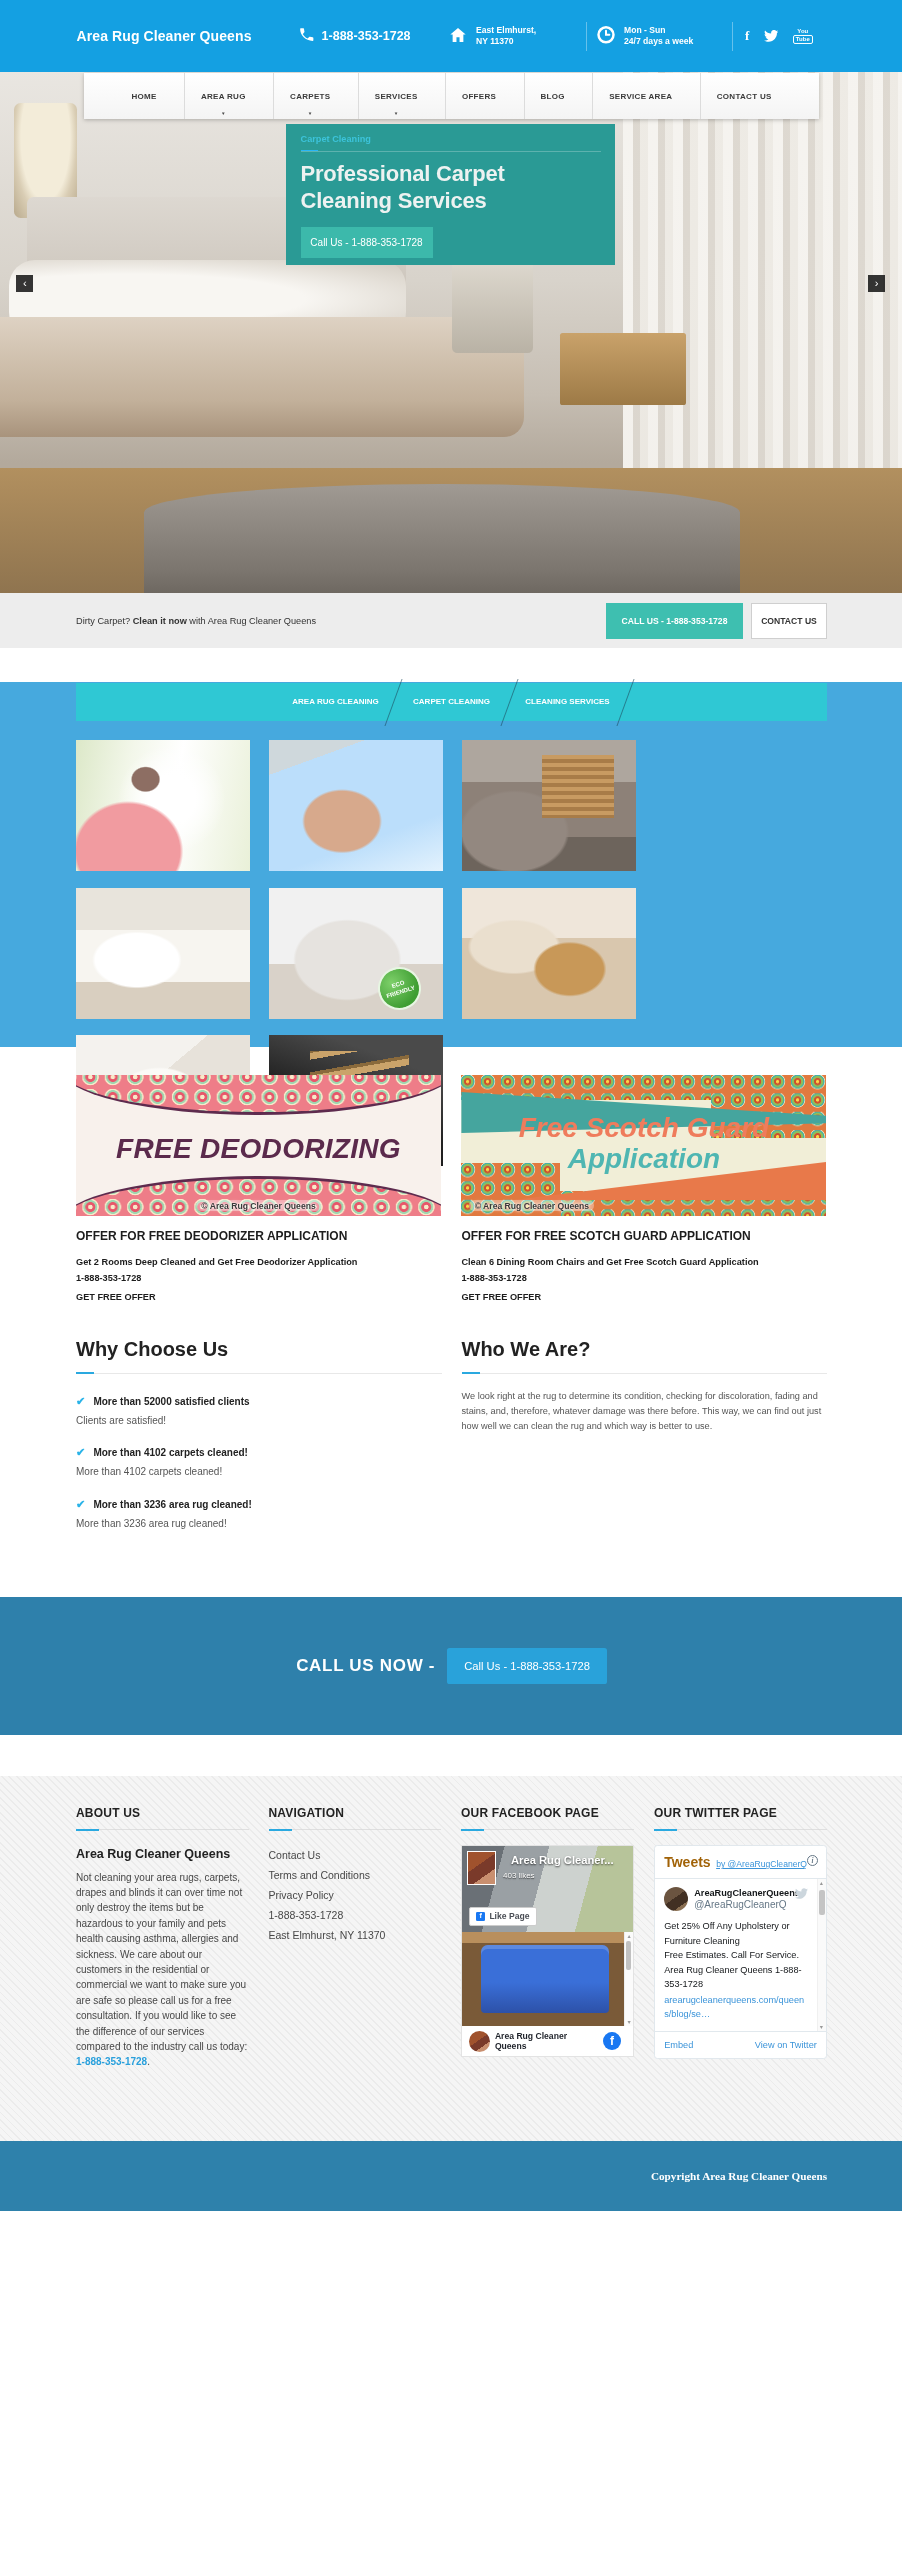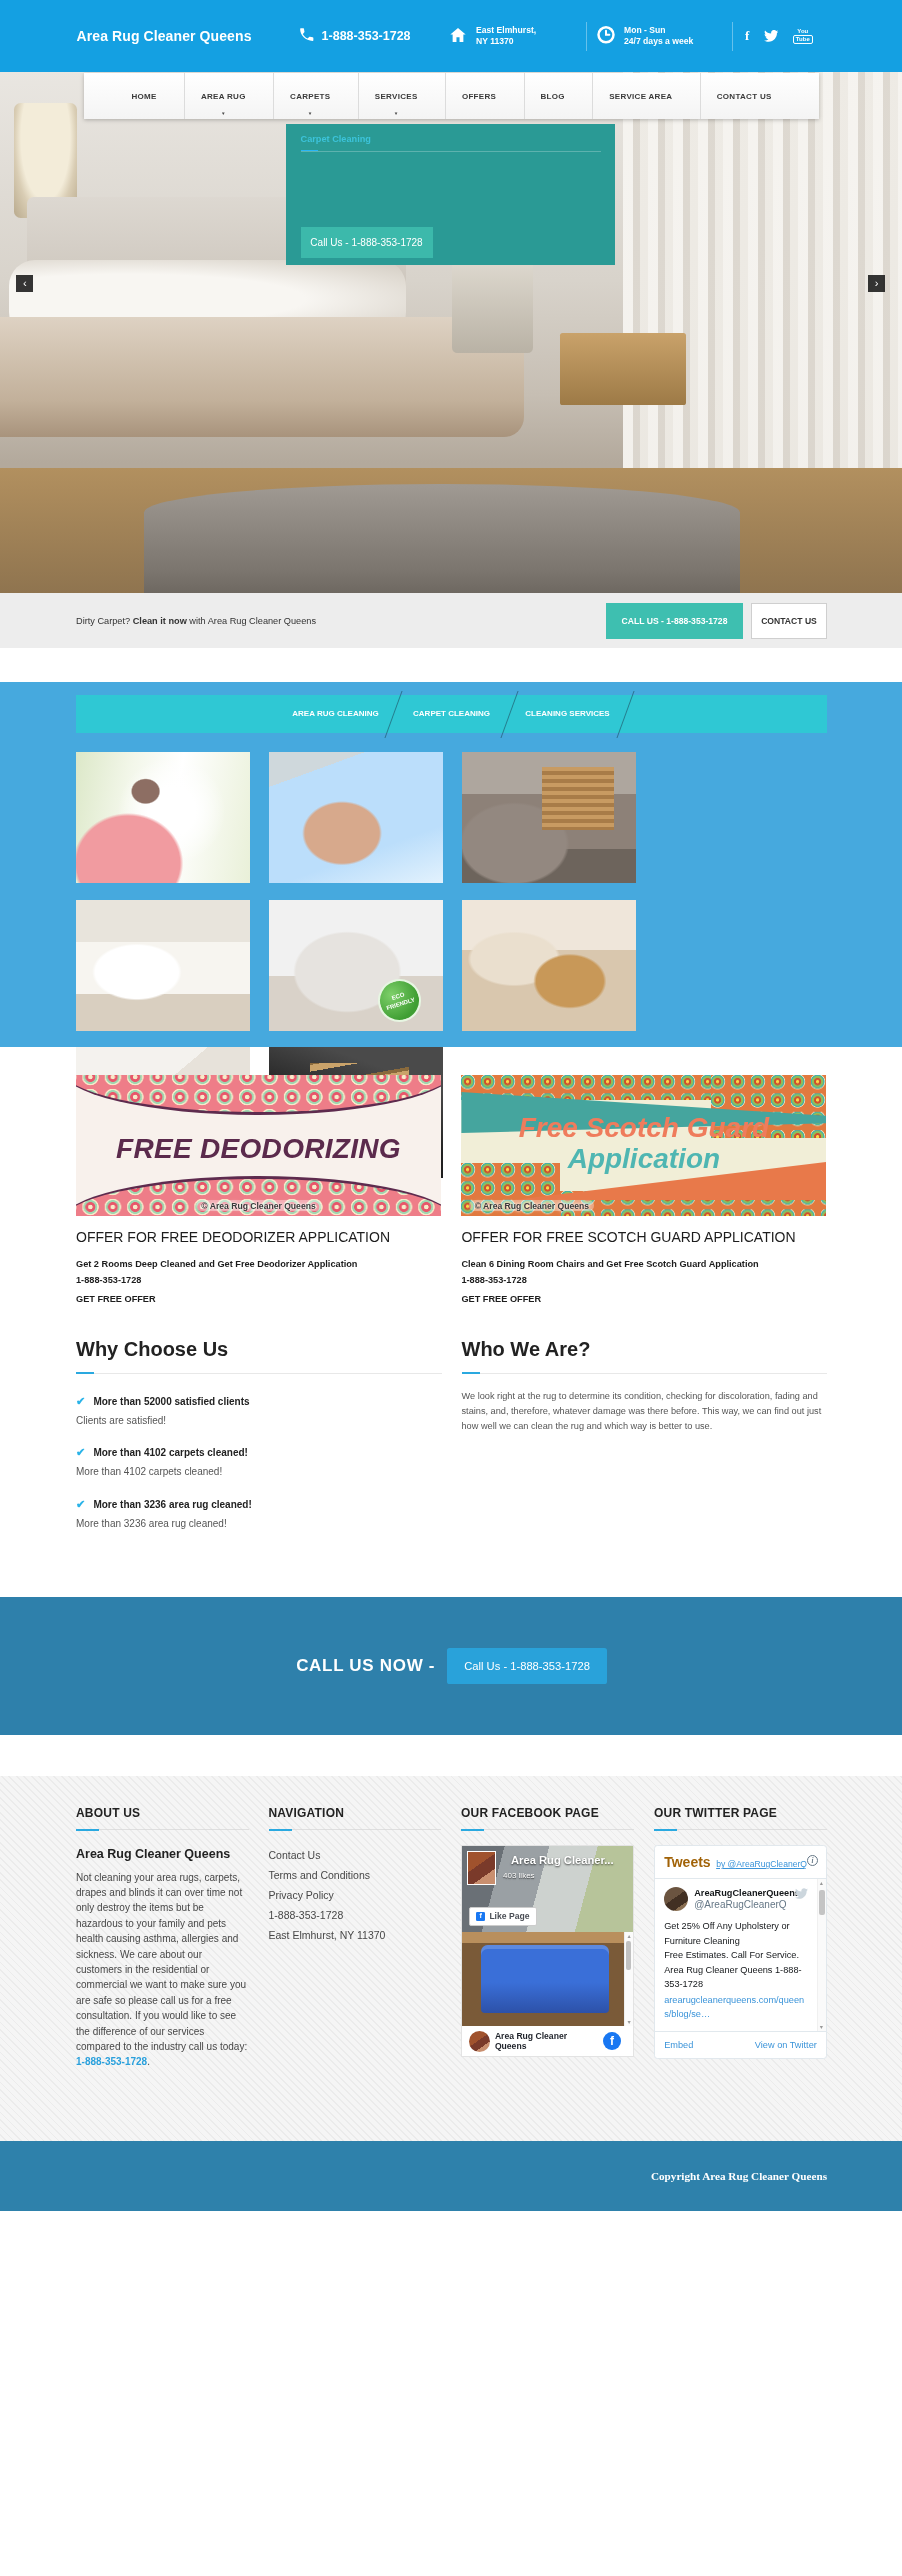--- a/index.html
+++ b/index.html
@@ -64,21 +64,21 @@
   .cta-strip .wrap { height:55px; display:flex; align-items:center; }
   .cta-text { font-size:9.2px; color:#333; }
   .cta-text b { font-weight:bold; }
   .cta-buttons { margin-left:auto; display:flex; gap:8px; }
   .btn-teal { width:137px; height:36px; background:#3ebfb0; color:#fff; border:none; font-size:8.6px; font-weight:bold; font-family:inherit; cursor:pointer; }
   .btn-white { width:76px; height:36px; background:#fff; color:#333; border:0.7px solid #cfcfcf; font-size:8.6px; font-weight:bold; font-family:inherit; cursor:pointer; }
 
   
   .services { margin-top:34px; height:365px; background:#46a9de; }
   .services .wrap { padding-top:1.3px; }
-  .tabsbar { height:38px; background:#2fc8d4; display:flex; justify-content:center; overflow:visible;margin-top:12px; }
+  .tabsbar { height:38px; background:#2fc8d4; display:flex; justify-content:center; overflow:visible; }
   .tab { width:116px; line-height:38px; text-align:center; font-size:8px; font-weight:bold; color:#fff; position:relative; cursor:pointer; }
   .tab::after { content:""; position:absolute; right:0; top:-4.6px; width:0.7px; height:47px; background:rgba(30,75,95,.6); transform:skewX(-20deg); }
   .grid { display:flex; flex-wrap:wrap; gap:16.4px 19px; margin-top:19px; }
   .gcell { width:174px; height:131px; position:relative; overflow:hidden; cursor:pointer; }
   .g1 { background:radial-gradient(ellipse at 40% 30%,#8d6e63 0 9%,rgba(0,0,0,0) 10%),
         radial-gradient(ellipse at 30% 85%,#f19ba0 0 30%,rgba(0,0,0,0) 32%),
         radial-gradient(circle at 55% 45%,#ffffff 0 20%,rgba(255,255,255,0) 45%),
         linear-gradient(100deg,#dce8c8 0%,#f3f7ea 30%,#ffffff 55%,#e9f0d8 100%); }
   .g2 { background:radial-gradient(ellipse at 42% 62%,#d7a98c 0 26%,rgba(0,0,0,0) 28%),
         linear-gradient(160deg,#cfd8dc 0 18%,#bbdefb 18% 70%,#e3f2fd 100%); }
@@ -133,21 +133,21 @@
      clip-path:polygon(0 100%,100% 0,100% 100%); }
   .scotch-line1 { position:absolute; left:0; right:0; top:37px; text-align:center;
      font-size:28px; font-weight:bold; font-style:italic; color:#ef7c5c; }
   .scotch-line2 { position:absolute; left:0; right:0; top:68px; text-align:center;
      font-size:28px; font-weight:bold; font-style:italic; color:#4fb6b2; }
 
   
   .offers { height:90px; padding-top:13px; }
   .offers .wrap { display:flex; gap:20.4px; }
   .offer-col { width:365px; }
-  .offer-heading { font-size:14px; font-weight:normal; color:#1d1d1d; }
+  .offer-heading { font-size:12px; font-weight:bold; color:#1d1d1d; }
   .offer-desc { margin-top:10.5px; font-size:9.2px; font-weight:bold; color:#1d1d1d; line-height:16.4px; }
   .offer-phone { font-size:9.2px; font-weight:bold; color:#1d1d1d; line-height:16.4px; }
   .offer-link { display:inline-block; margin-top:6px; font-size:9.2px; font-weight:bold; color:#1d1d1d; text-decoration:none; }
 
   
   .features { height:291px; padding-top:32px; }
   .features .wrap { display:flex; gap:20px; }
   .feat-col { width:366px; }
   .sec-title { font-size:20px; font-weight:bold; color:#222; margin:0; }
   .sec-rule { margin-top:11.2px; height:2px;
@@ -334,20 +334,21 @@
         <span>SERVICE AREA</span>
       </a>
     <a class="nav-item" href="#">
         <span>CONTACT US</span>
       </a>
   </nav>
 
   <div class="hero-box">
     <div class="hero-cat">Carpet Cleaning</div>
     <div class="hero-rule"></div>
+    <div class="hero-title">Professional Carpet Cleaning Services</div>
     <button class="hero-btn">Call Us - 1-888-353-1728</button>
   </div>
 
   <div class="slider-arrow arrow-left">‹</div>
   <div class="slider-arrow arrow-right">›</div>
 </section>
 
 <section class="cta-strip">
   <div class="wrap">
     <div class="cta-text">

